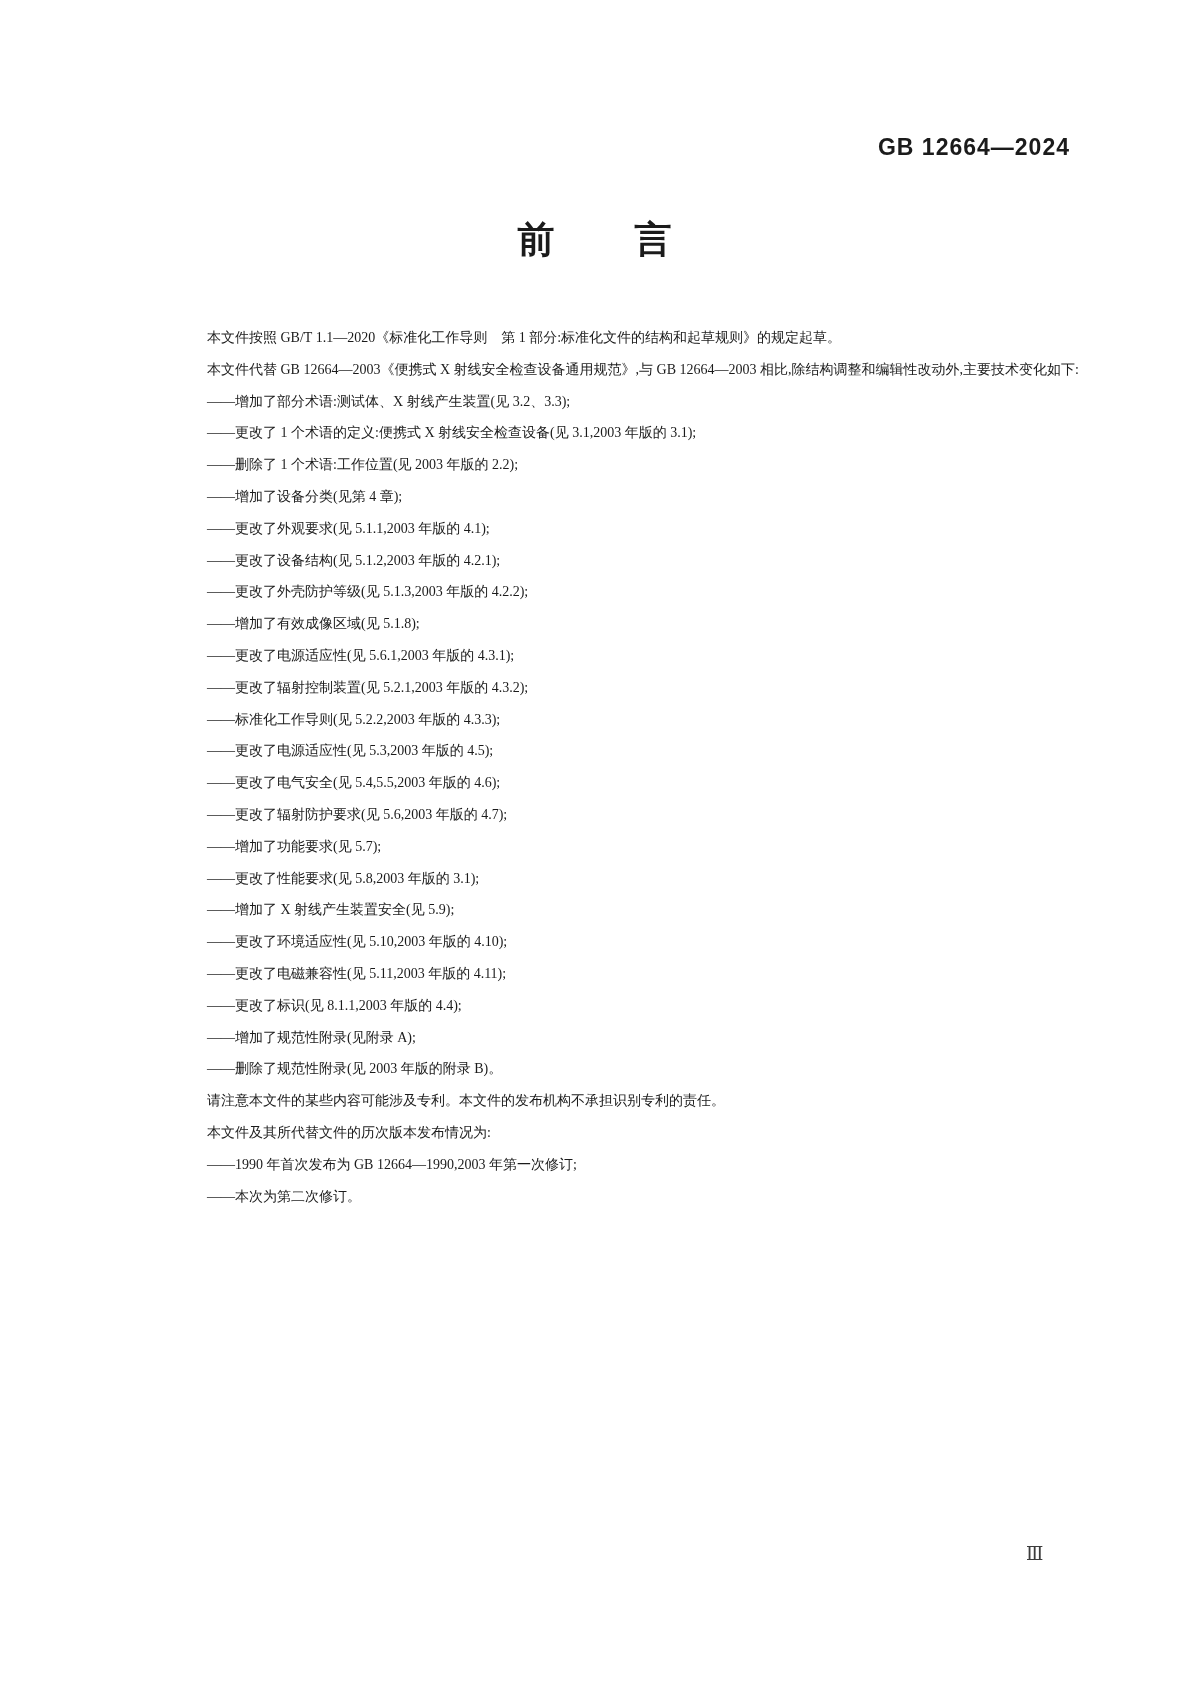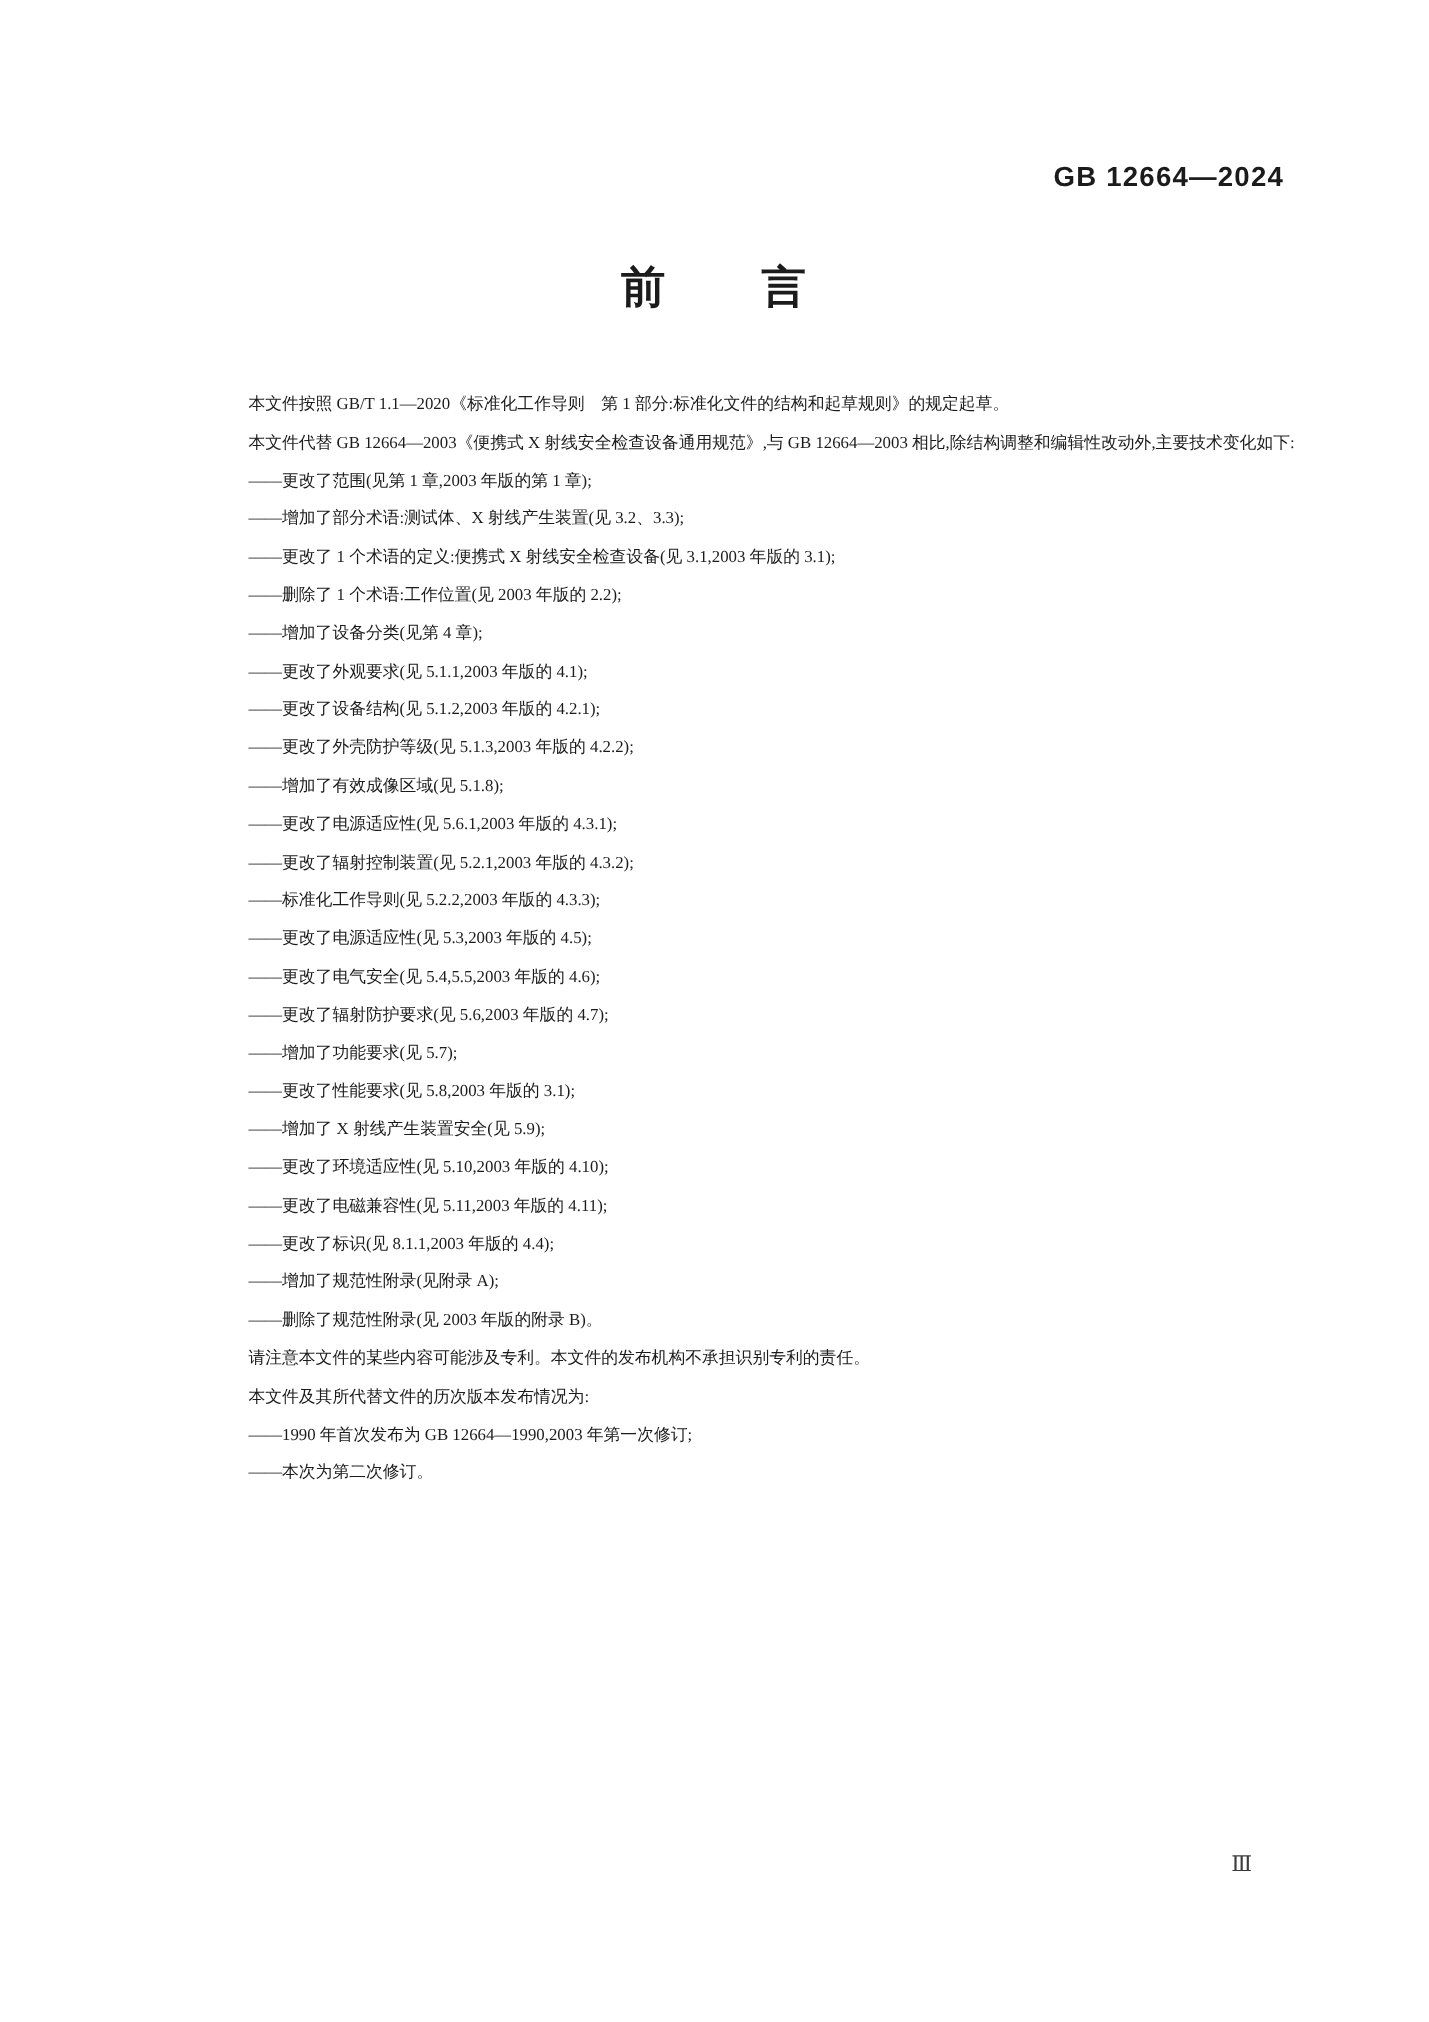--- a/index.html
+++ b/index.html
@@ -64,21 +64,20 @@
 <div class="page">
 
   <div class="doc-number">GB 12664—2024</div>
 
   <div class="foreword-title">前　　言</div>
 
   <div class="body-text">
     <p>本文件按照 GB/T 1.1—2020《标准化工作导则　第 1 部分:标准化文件的结构和起草规则》的规定起草。</p>
     <p>本文件代替 GB 12664—2003《便携式 X 射线安全检查设备通用规范》,与 GB 12664—2003 相比,除结构调整和编辑性改动外,主要技术变化如下:</p>
 
-    <p>——更改了范围(见第 1 章,2003 年版的第 1 章);</p>
     <p>——增加了部分术语:测试体、X 射线产生装置(见 3.2、3.3);</p>
     <p>——更改了 1 个术语的定义:便携式 X 射线安全检查设备(见 3.1,2003 年版的 3.1);</p>
     <p>——删除了 1 个术语:工作位置(见 2003 年版的 2.2);</p>
     <p>——增加了设备分类(见第 4 章);</p>
     <p>——更改了外观要求(见 5.1.1,2003 年版的 4.1);</p>
     <p>——更改了设备结构(见 5.1.2,2003 年版的 4.2.1);</p>
     <p>——更改了外壳防护等级(见 5.1.3,2003 年版的 4.2.2);</p>
     <p>——增加了有效成像区域(见 5.1.8);</p>
     <p>——更改了电源适应性(见 5.6.1,2003 年版的 4.3.1);</p>
     <p>——更改了辐射控制装置(见 5.2.1,2003 年版的 4.3.2);</p>

